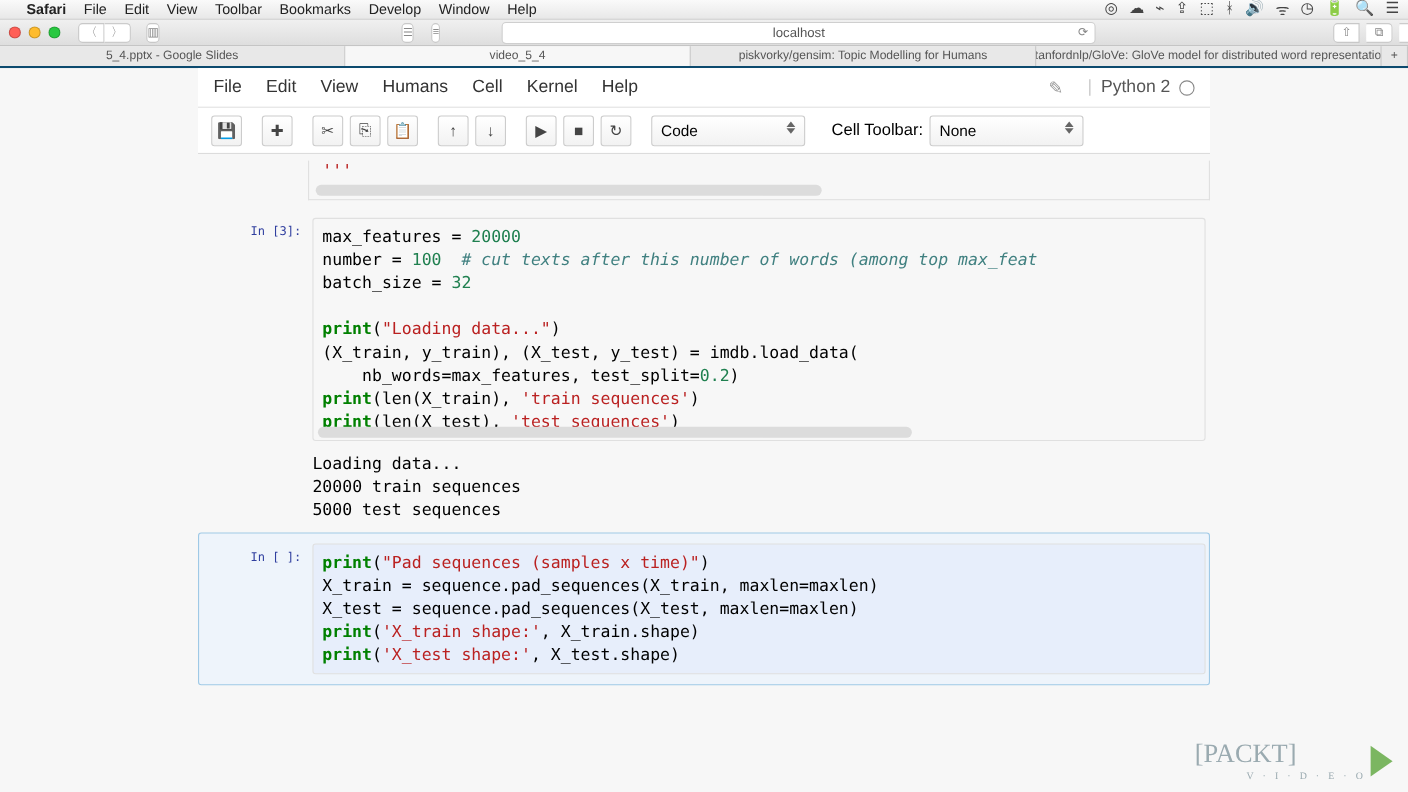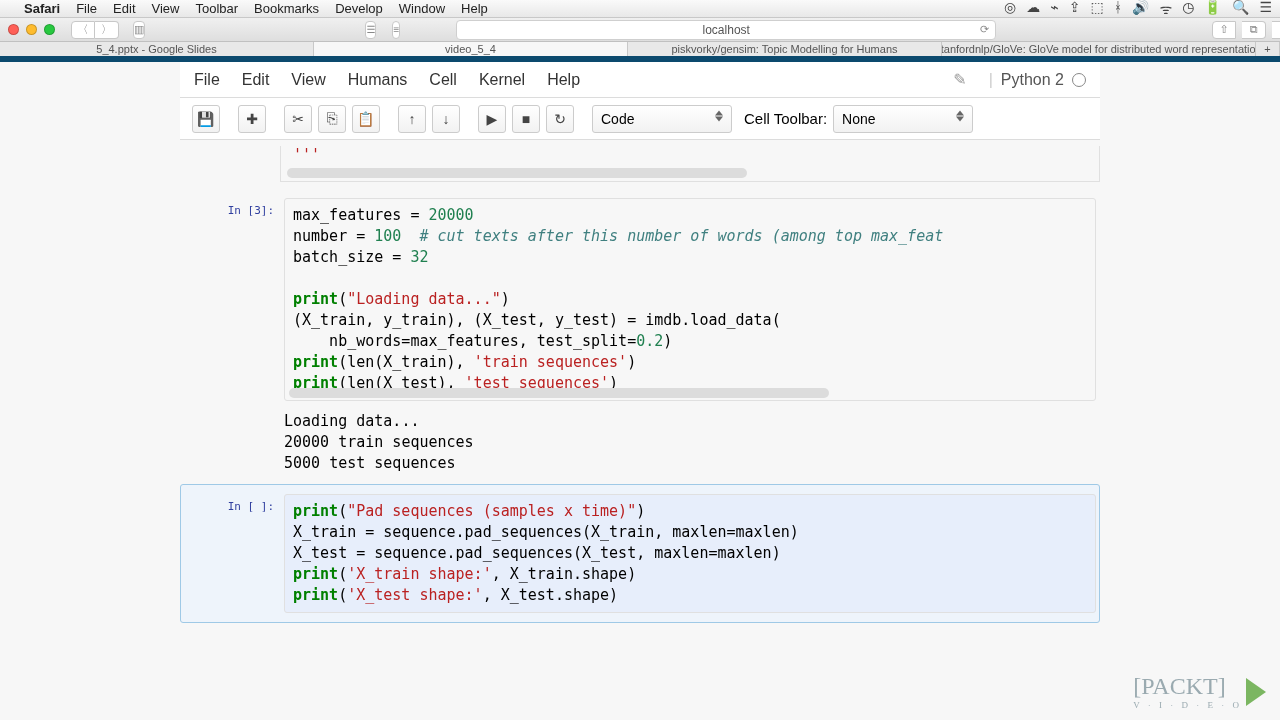--- a/index.html
+++ b/index.html
@@ -22,41 +22,41 @@
 .nbtn+.nbtn{border-left:none;border-top-left-radius:0;border-bottom-left-radius:0;}
 .nbtn:first-child{border-top-right-radius:0;border-bottom-right-radius:0;}
 .sidebar-btn{margin-left:6px;}
 .urlwrap { flex:1; display:flex; justify-content:center;}
 .urlbar { width:540px; height:20px; background:#fff; border:1px solid #cfcfcf; border-radius:4px; font-size:12px; display:flex; align-items:center; justify-content:center; color:#555; position:relative;margin-left:44px;}
 .urlbar .reload{position:absolute;right:6px;color:#888;font-size:11px;}
 .reader{width:20px;height:18px;border:1px solid #c8c8c8;background:#fff;border-radius:4px;display:flex;align-items:center;justify-content:center;font-size:10px;color:#888;margin:0 4px;}
 .tb-right{display:flex;gap:6px;}
 
 
-.btabs { height:20px; background:#e8e8e8; display:flex; border-bottom:6px solid #0c4a6e; font-size:11px; }
+.btabs { height:20px; background:#e8e8e8; display:flex; border-bottom:2px solid #0c4a6e; font-size:11px; }
 .btab { flex:1; display:flex; align-items:center; justify-content:center; border-right:1px solid #c8c8c8; color:#555; padding:0 4px; white-space:nowrap; overflow:hidden; text-overflow:ellipsis;}
 .btab.active { background:#f7f7f7; }
 .btab.plus{flex:0 0 24px;}
 
 
 .nb-wrap { background:#f7f7f7; height:calc(720px - 22px - 24px - 20px); position:relative;}
 .nb-inner { margin:0 auto; width:920px; background:#f7f7f7;}
 
 .nb-menubar { height:36px; background:#fff; border-bottom:1px solid #dcdcdc; display:flex; align-items:center; padding:0 14px; gap:22px; font-size:16px; color:#333;}
 .nb-menubar .spacer{flex:1;}
 .kernel-ind{display:flex;align-items:center;gap:8px;color:#555;}
 .nb-menubar .pencil{color:#999;}
 .kernel-circle{width:14px;height:14px;border:1.5px solid #888;border-radius:50%;}
 
 .nb-toolbar { height:42px; background:#fff; border-bottom:1px solid #dcdcdc; display:flex; align-items:center; padding:0 12px; gap:6px;}
 .tbtn { width:28px; height:28px; border:1px solid #ccc; border-radius:3px; background:linear-gradient(#fff,#f2f2f2); display:flex; align-items:center; justify-content:center; font-size:14px; color:#444;}
 .sel{height:28px;border:1px solid #ccc;border-radius:3px;background:linear-gradient(#fff,#f2f2f2);font-size:14px;padding:0 8px;display:flex;align-items:center;min-width:140px;position:relative;}
 .sel::after{content:"";position:absolute;right:8px;top:50%;transform:translateY(-50%);border-left:4px solid transparent;border-right:4px solid transparent;border-top:5px solid #666;}
 .sel::before{content:"";position:absolute;right:8px;top:30%;transform:translateY(-50%);border-left:4px solid transparent;border-right:4px solid transparent;border-bottom:5px solid #666;}
-.ct-label{font-size:15px;margin-left:6px;}
+.ct-label{font-size:15px;margin-left:18px;}
 .tgap{width:6px;}
 
 
 .cells { padding:0 0 20px 0;}
 .cell { display:flex; margin:6px 0;}
 .prompt { width:100px; text-align:right; padding:6px 10px 0 0; font-family:"Menlo","Monaco",monospace; font-size:11px; color:#303F9F;}
 .prompt.out{color:#555;}
 .input-area{flex:1;}
 .code-box { background:#f7f7f7; border:1px solid #e0e0e0; border-radius:3px; padding:6px 8px; font-family:"Menlo","Monaco",monospace; font-size:15px; line-height:1.4; white-space:pre; overflow-x:auto; position:relative;}
 .code-box .hscroll{height:10px;background:#dcdcdc;border-radius:5px;position:absolute;bottom:2px;left:4px;}
@@ -241,18 +241,18 @@
   </div>
   </div>
 
 </div>
 
 </div>
 
 <div class="watermark">
   <div>
     <div>[PACKT]</div>
-    <div style="font-size:9px;letter-spacing:3px;text-align:right;">V · I · D · E · O</div>
+    <div style="font-size:9px;letter-spacing:3px;text-align:right;margin-left:47px;">V · I · D · E · O</div>
   </div>
   <div class="tri"></div>
 </div>
 
 </div>
 
 </body></html>

